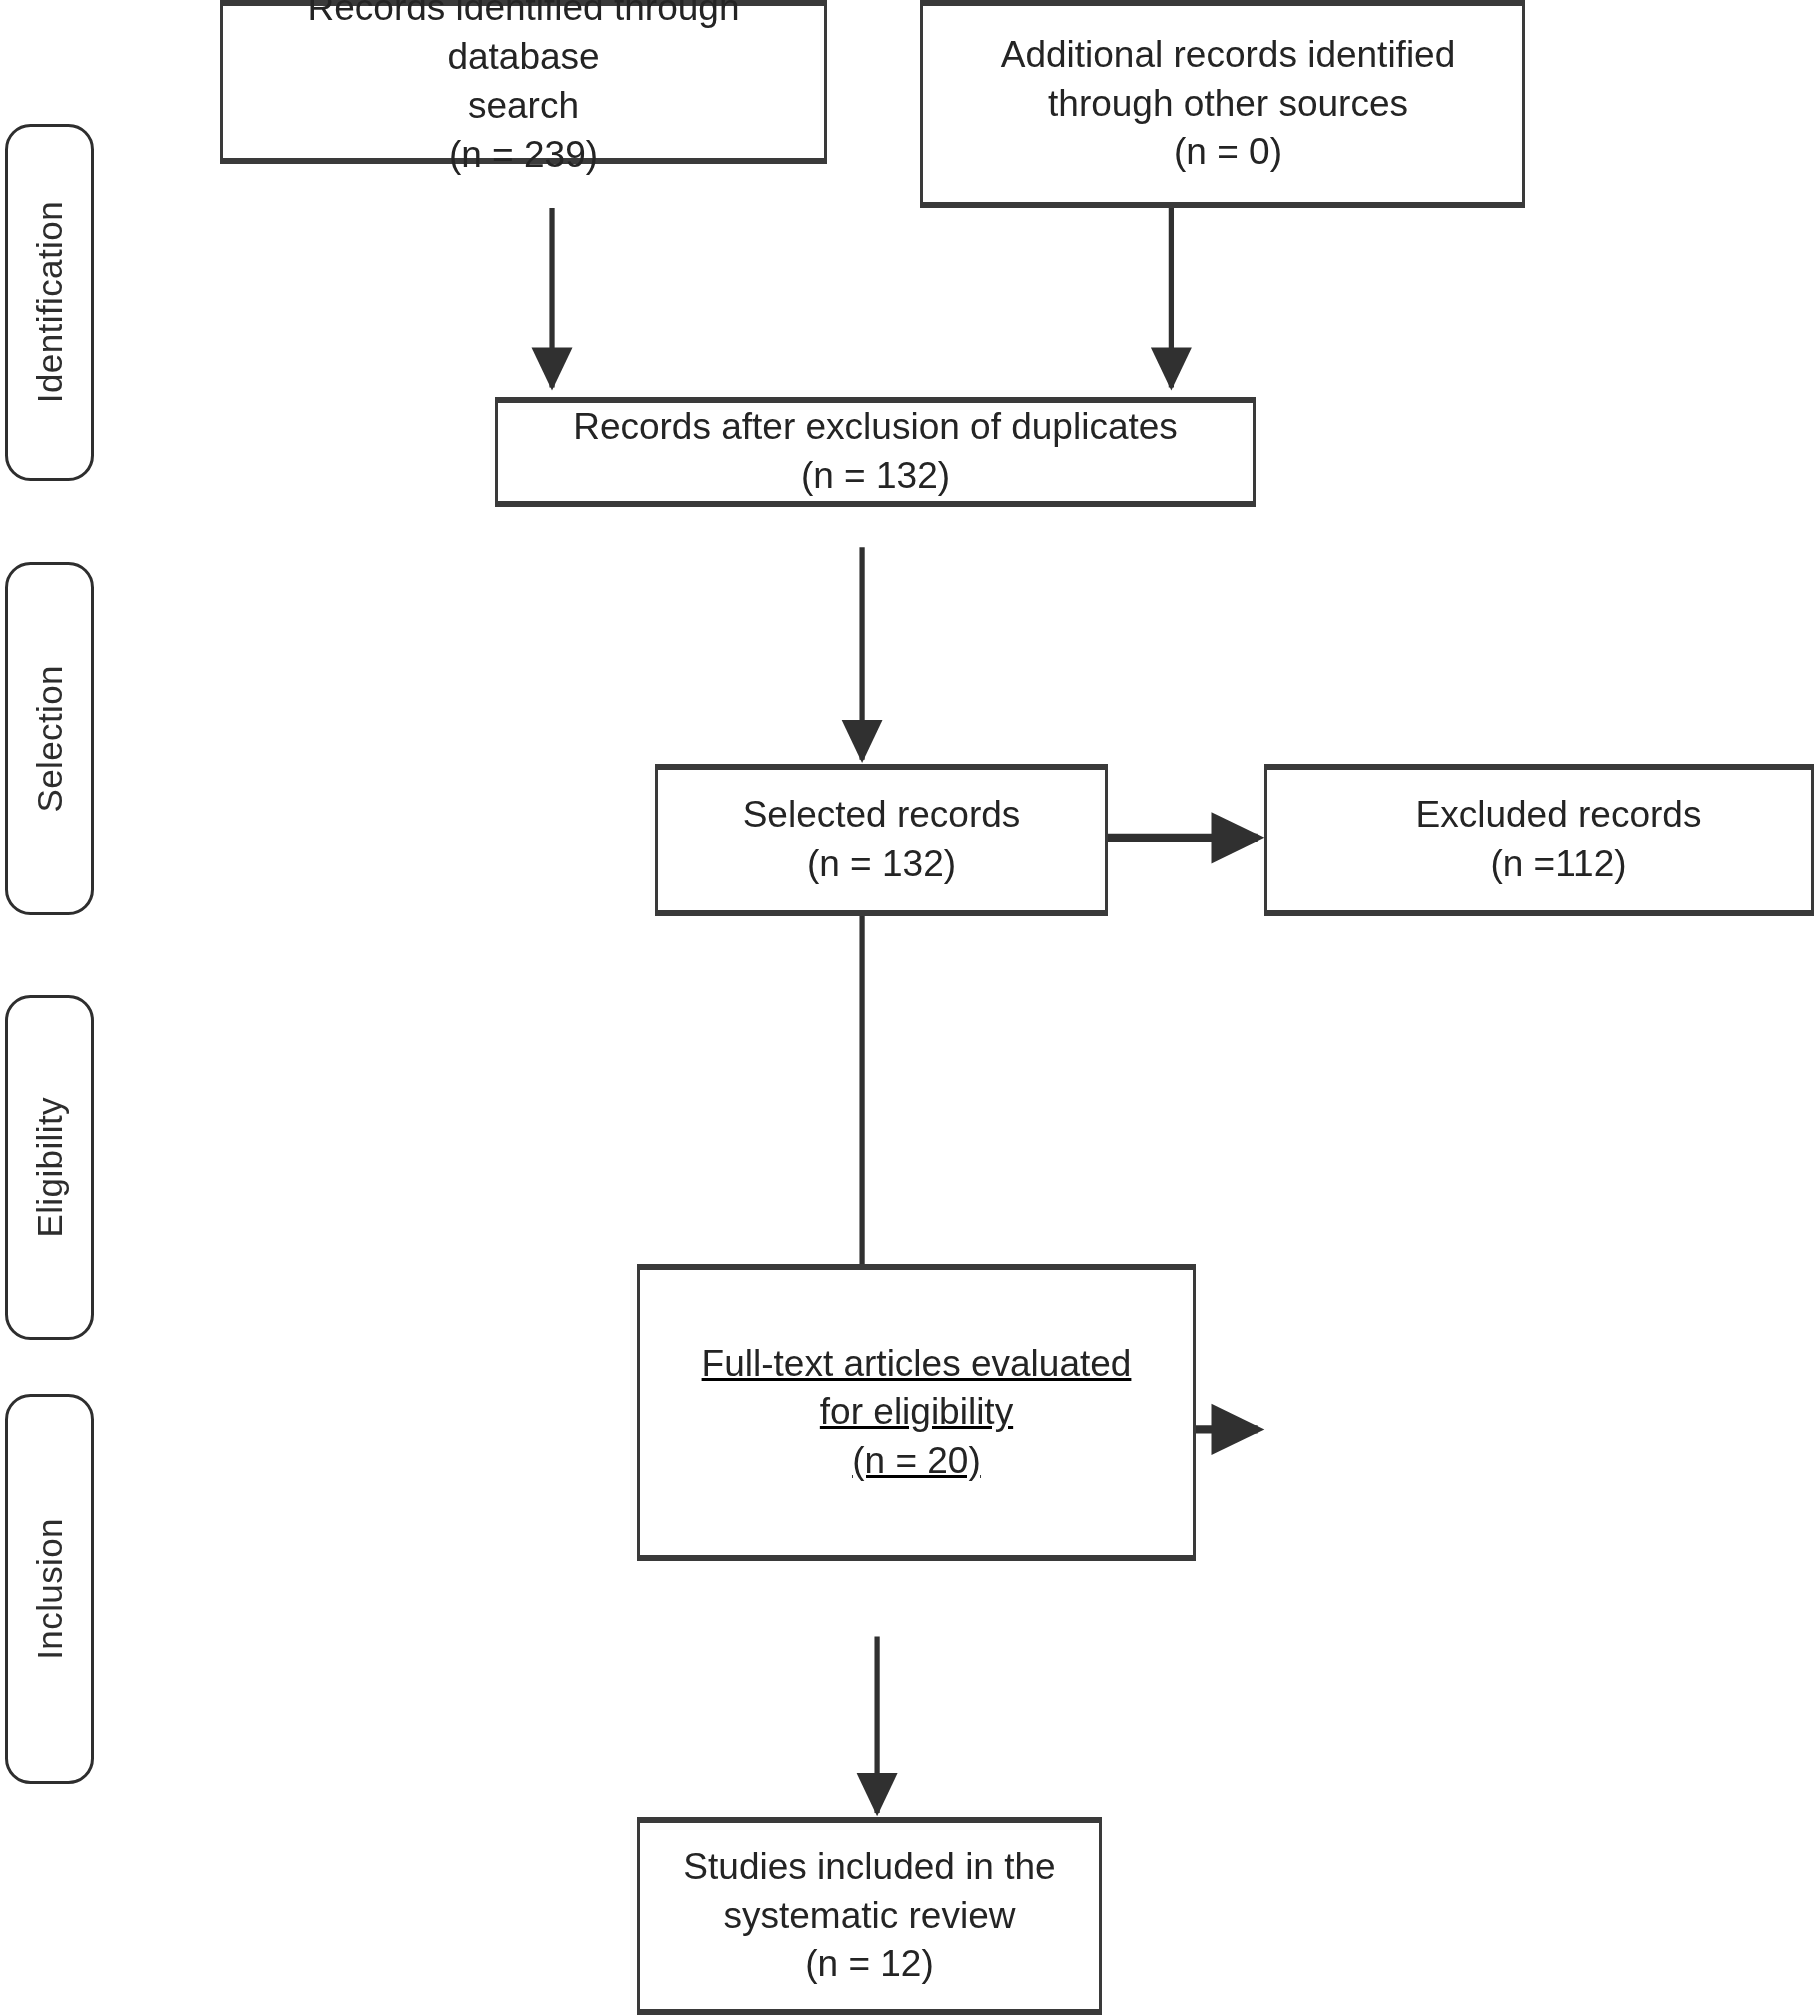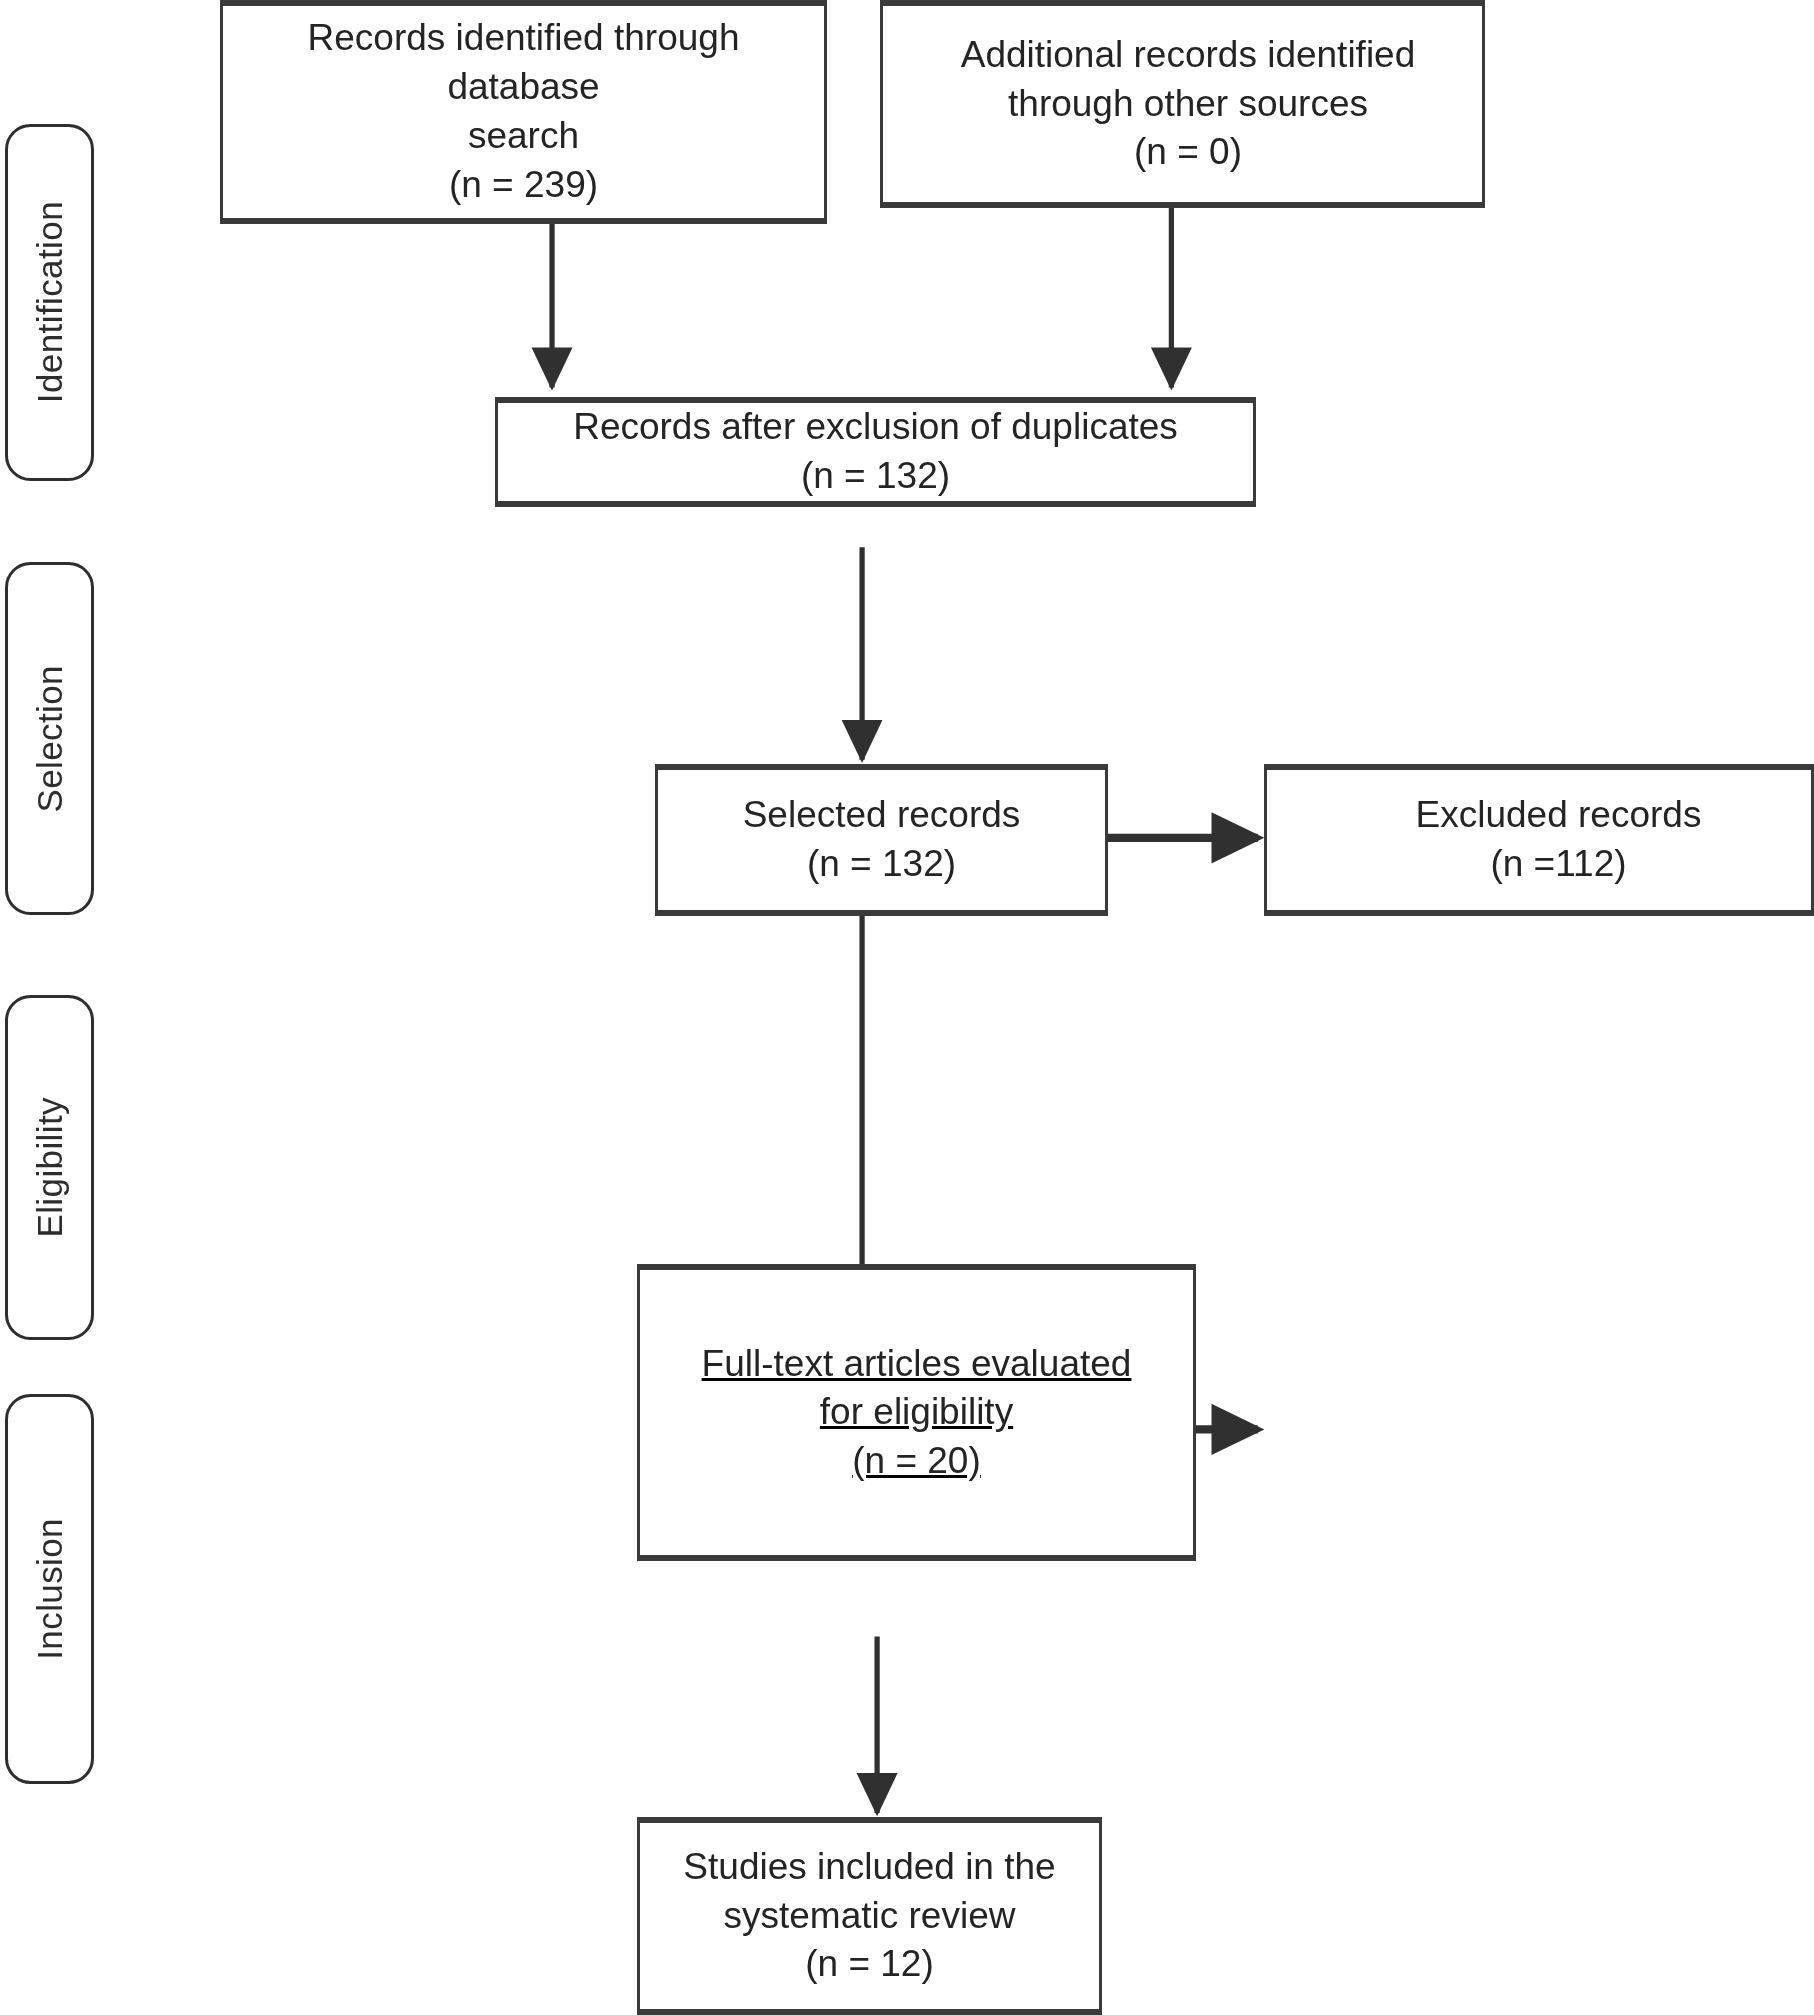--- a/index.html
+++ b/index.html
@@ -109,27 +109,27 @@
   </div>
 
   <div class="phase" style="left:4.5px; top:995px; width:89px; height:345px;">
     <span class="phase-label">Eligibility</span>
   </div>
 
   <div class="phase" style="left:4.5px; top:1394px; width:89px; height:390px;">
     <span class="phase-label">Inclusion</span>
   </div>
 
-  <div class="node thick-top thick-bottom" style="left:220px; top:0px; width:607px; height:224px;">
+  <div class="node thick-top thick-bottom" style="left:220px; top:0px; width:607px; height:164px;">
     <span class="node-text">Records identified through database
 search
 (n = 239)</span>
   </div>
 
-  <div class="node thick-top thick-bottom" style="left:880px; top:0px; width:605px; height:208px;padding-left:11px;">
+  <div class="node thick-top thick-bottom" style="left:920px; top:0px; width:605px; height:208px;padding-left:11px;">
     <span class="node-text">Additional records identified
 through other sources
 (n = 0)</span>
   </div>
 
   <div class="node thick-top thick-bottom" style="left:495px; top:397px; width:761px; height:110px;">
     <span class="node-text">Records after exclusion of duplicates
 (n = 132)</span>
   </div>
 

